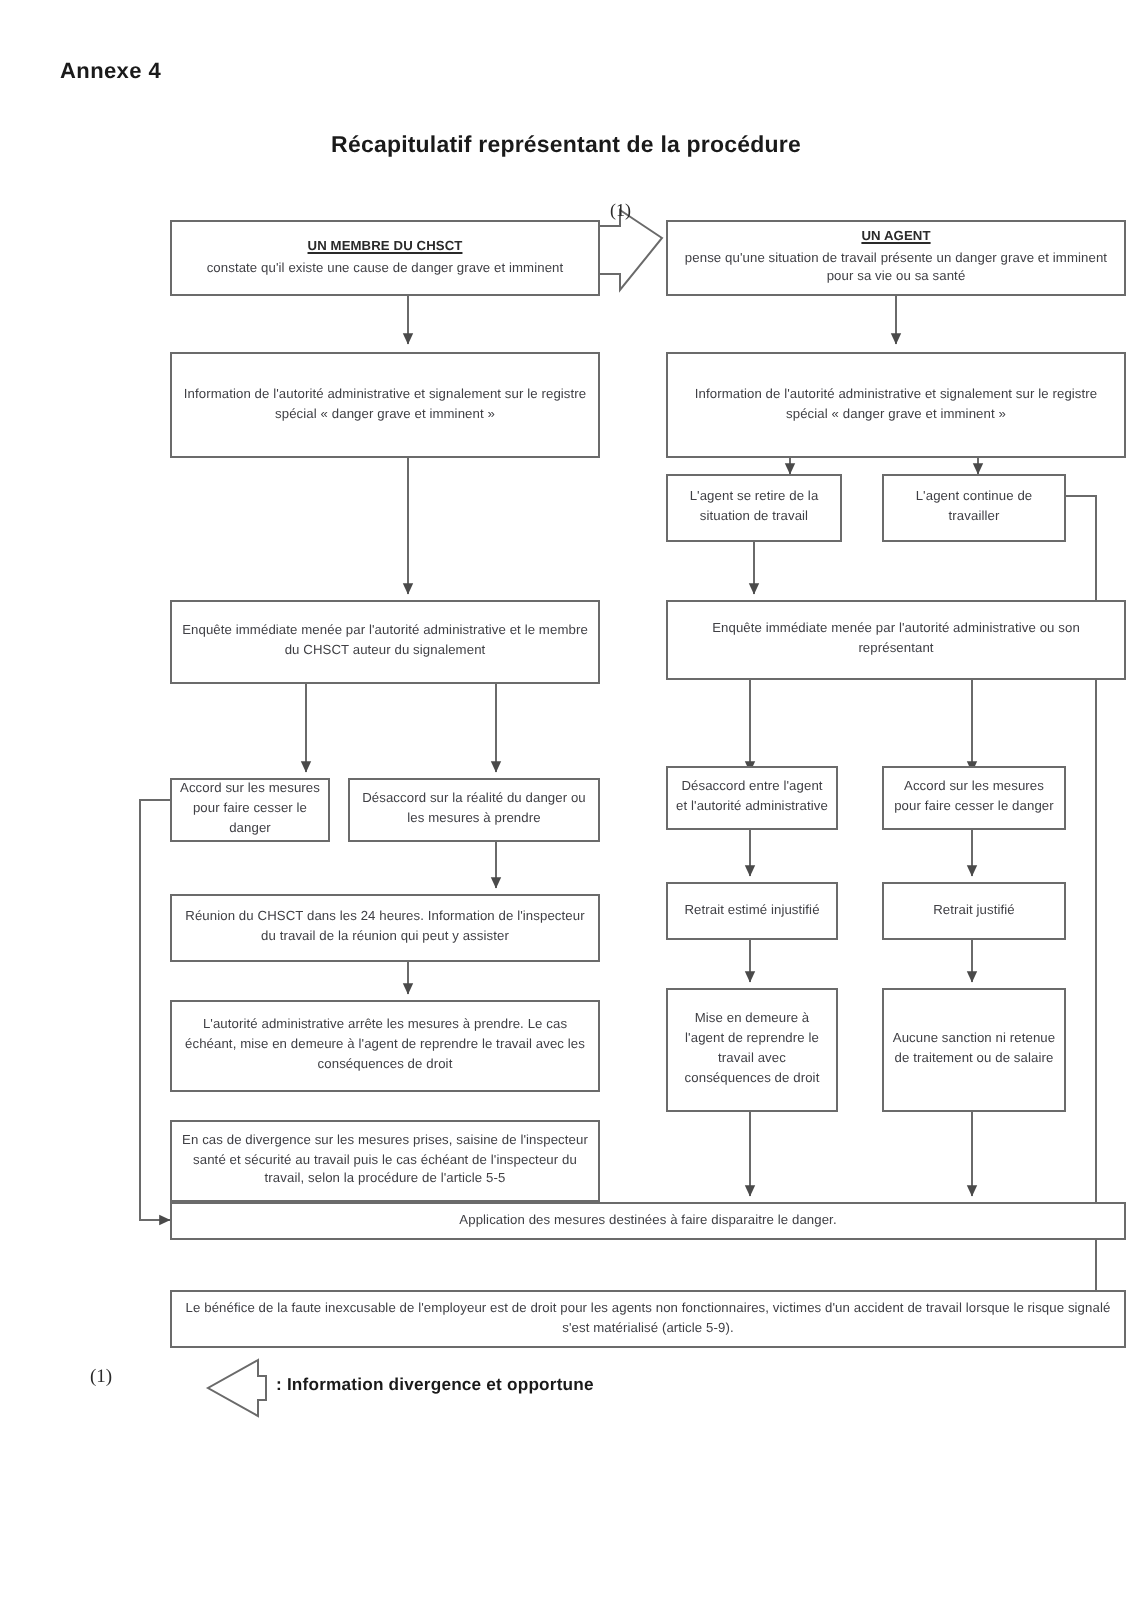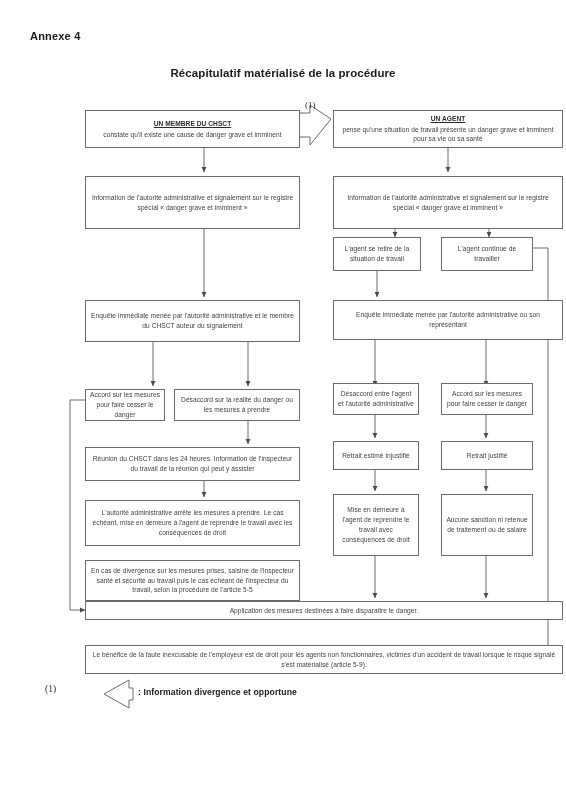--- a/index.html
+++ b/index.html
@@ -94,21 +94,21 @@
     color: #1a1a1a;
     letter-spacing: 0.1px;
   }
 </style>
 </head>
 <body>
 
 <div id="page">
 
   <div class="annexe">Annexe 4</div>
-  <div class="doc-title">Récapitulatif matérialisé de la procédure</div>
+  <div class="doc-title">Récapitulatif représentant de la procédure</div>
 
   <svg id="svg-layer" viewBox="0 0 566 800" xmlns="http://www.w3.org/2000/svg">
     <defs>
       <marker id="ah" markerWidth="7" markerHeight="7" refX="5.4" refY="3" orient="auto" markerUnits="userSpaceOnUse">
         <path d="M0,0.4 L5.6,3 L0,5.6 z" fill="#4a4a4a"></path>
       </marker>
     </defs>
     <g stroke="#6a6a6a" stroke-width="1" fill="none">
 
       <line x1="204" y1="148" x2="204" y2="172" marker-end="url(#ah)"></line>

